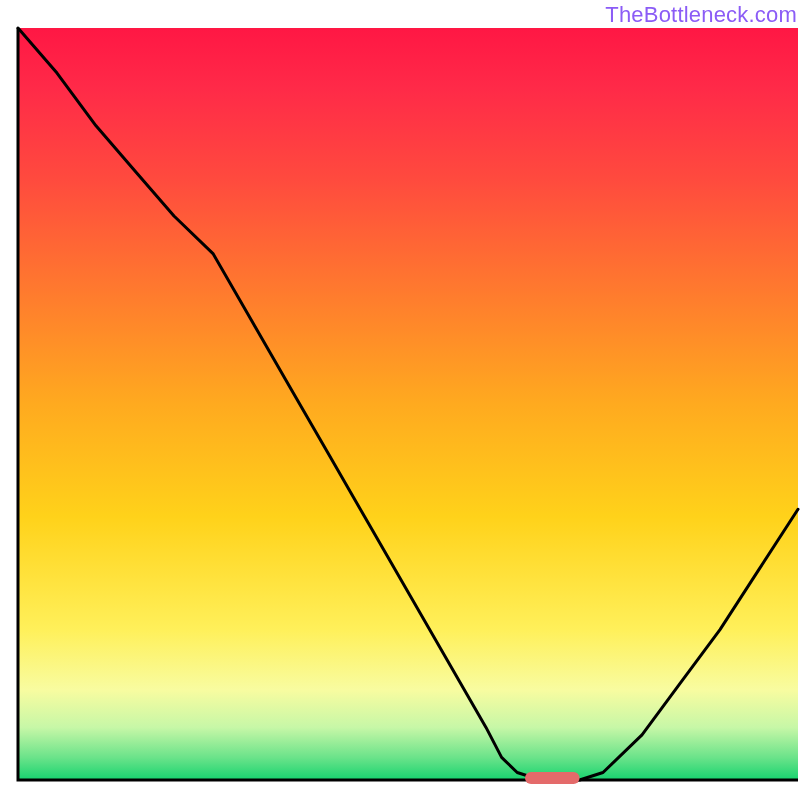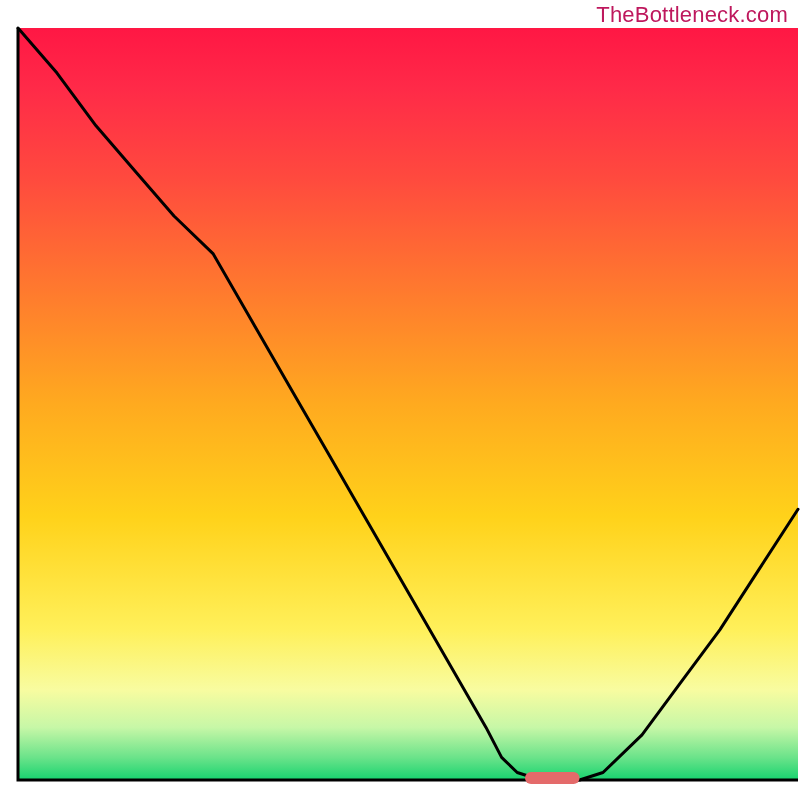--- a/index.html
+++ b/index.html
@@ -12,23 +12,23 @@
     font-family: Arial, Helvetica, sans-serif;
   }
   .chart-container {
     position: relative;
     width: 800px;
     height: 800px;
   }
   .watermark {
     position: absolute;
     top: 2px;
-    right: 12px;
+    right: 3px;
     font-size: 22px;
-    color: #be185d;
+    color: #8b5cf6;
     font-weight: 400;
     letter-spacing: 0.2px;
     z-index: 10;
   }
   svg {
     display: block;
   }
 </style>
 </head>
 <body>

